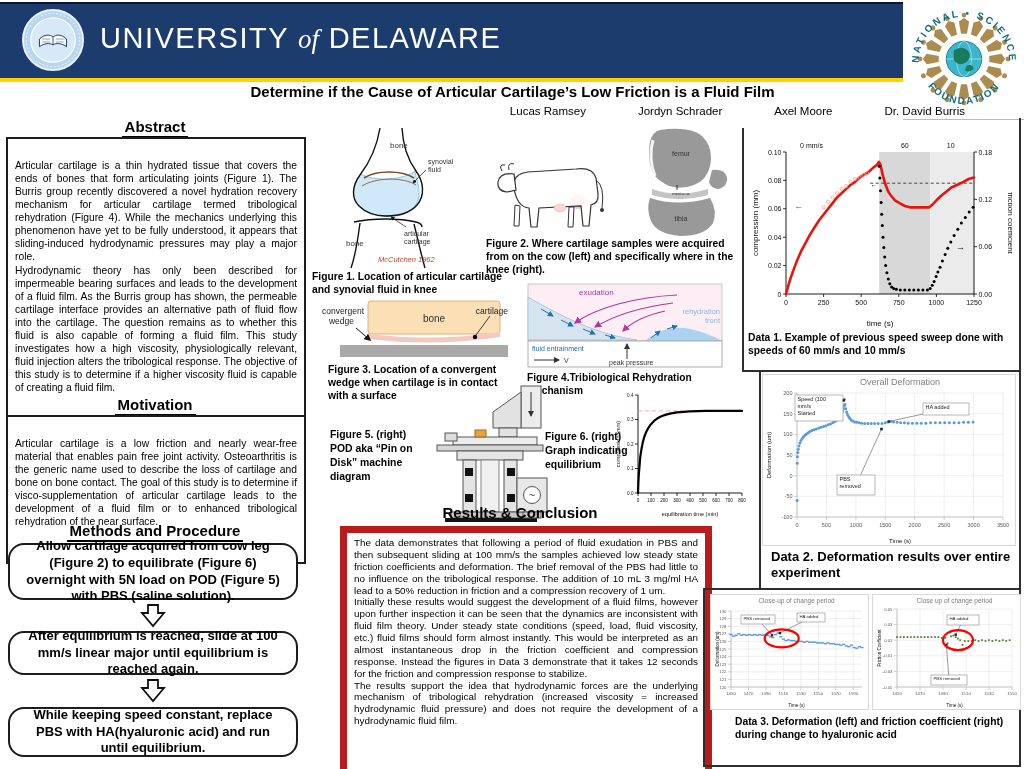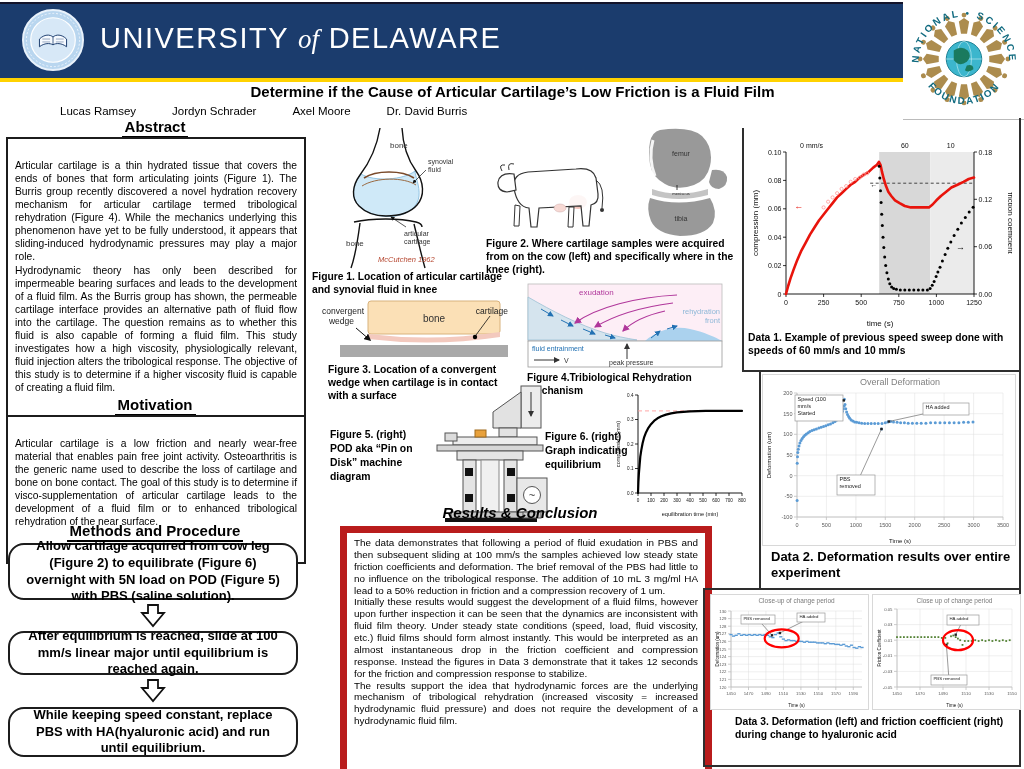--- a/index.html
+++ b/index.html
@@ -6,21 +6,21 @@
   #poster{position:relative;width:1024px;height:769px;background:#fff;overflow:hidden;
           font-family:"Liberation Sans",sans-serif;color:#000;}
   svg{font-family:"Liberation Sans",sans-serif;}
   .abs{position:absolute;}
   .topbar{position:absolute;left:0;top:2px;width:903px;height:74px;background:#1b3c6d;border-top:2px solid #14142a;}
   .goldline{position:absolute;left:0;top:78px;width:903px;height:4px;background:#ffd200;}
   .wordmark{position:absolute;left:100px;top:22px;color:#fff;font-size:29px;letter-spacing:1.5px;font-weight:500;white-space:nowrap;}
   .wordmark .of{font-family:"Liberation Serif",serif;font-style:italic;font-weight:400;font-size:27px;letter-spacing:0;}
   .nsfbox{position:absolute;left:903px;top:0;width:121px;height:119px;background:#fff;border-bottom:1px solid #bbb;}
   .title{position:absolute;left:60px;top:83px;width:905px;text-align:center;font-size:15px;font-weight:bold;}
-  .authors{position:absolute;left:60px;top:105px;width:905px;display:flex;justify-content:flex-start;gap:36px;font-size:11.5px;}
+  .authors{position:absolute;left:60px;top:105px;width:905px;display:flex;justify-content:flex-end;gap:52px;font-size:11.5px;}
   .h2{position:absolute;font-size:15px;font-weight:bold;text-align:center;}
   .h2 span{display:inline-block;border-bottom:2px solid #000;padding:0 3px 1px;}
   .tbox{position:absolute;border:2px solid #1c1c1c;padding:20px 7px;font-size:10.3px;line-height:1.27;text-align:justify;overflow:hidden;background:#fff;}
   .tbox p{margin:0;}
   .step{position:absolute;left:8px;width:290px;border:2px solid #1c1c1c;border-radius:16px;display:flex;align-items:center;justify-content:center;text-align:center;font-weight:bold;font-size:13px;padding:2px 12px;box-sizing:border-box;background:#fff;line-height:1.3;}
   .cap{position:absolute;font-weight:bold;font-size:10.3px;line-height:1.24;}
   .panel{background:#fff;border:1px solid #d8d8d8;}
   .vline,.hline{position:absolute;background:#2e2e2e;}
   .resbox{position:absolute;border:7px solid #b91c1c;padding:4px 7px;font-size:9.9px;line-height:1.2;text-align:justify;overflow:hidden;background:#fff;}
   .resbox p{margin:0;}
@@ -290,21 +290,21 @@
       <line x1="23" y1="31.5" x2="26" y2="31.5" stroke="#000" stroke-width="0.8"></line>
       <text x="21.5" y="33.2" text-anchor="end" font-size="4.6" fill="#111">0.3</text>
       <line x1="23" y1="7.0" x2="26" y2="7.0" stroke="#000" stroke-width="0.8"></line>
       <text x="21.5" y="8.7" text-anchor="end" font-size="4.6" fill="#111">0.4</text>
       <line x1="26.0" y1="22.9" x2="130.0" y2="22.9" stroke="#ff9d9d" stroke-width="0.9" stroke-dasharray="4,3"></line>
       <polyline points="26.0,105.0 26.4,94.0 26.9,85.4 27.6,76.8 28.3,68.7 29.3,62.1 30.6,55.3 32.2,49.1 34.1,44.2 36.4,39.8 39.0,36.2 42.3,32.7 45.5,30.3 49.4,28.3 54.0,26.6 59.1,25.4 65.0,24.4 71.5,23.9 78.0,23.4 85.8,23.2 93.6,22.9 104.0,22.9 117.0,22.9 130.0,22.9" fill="none" stroke="#000" stroke-width="2.2" stroke-linejoin="round" stroke-linecap="round"></polyline>
       <text x="78" y="127.5" text-anchor="middle" font-size="5.6" fill="#111">equilibration time (min)</text>
       <text x="8" y="56" transform="rotate(-90 8 56)" text-anchor="middle" font-size="5.6" fill="#111">compression (mm)</text>
     </svg>
 
-  <div class="h2" style="left:340px;top:504px;width:360px;"><span style="border-bottom:none;font-style:italic;">Results &amp; Conclusion</span></div>
+  <div class="h2" style="left:340px;top:504px;width:360px;"><span style="border-bottom:none;">Results &amp; Conclusion</span></div>
   <div class="resbox" style="left:340px;top:526px;width:344px;height:232px;">
     <p>The data demonstrates that following a period of fluid exudation in PBS and then subsequent sliding at 100 mm/s the samples achieved low steady state friction coefficients and deformation. The brief removal of the PBS had little to no influence on the tribological response. The addition of 10 mL 3 mg/ml HA lead to a 50% reduction in friction and a compression recovery of 1 um.</p>
     <p>Initially these results would suggest the development of a fluid films, however upon further inspection it can be seen that the dynamics are inconsistent with fluid film theory. Under steady state conditions (speed, load, fluid viscosity, etc.) fluid films should form almost instantly. This would be interpreted as an almost instantaneous drop in the friction coefficient and compression response. Instead the figures in Data 3 demonstrate that it takes 12 seconds for the friction and compression response to stabilize.</p>
     <p>The results support the idea that hydrodynamic forces are the underlying mechanism of tribological rehydration (increased viscosity = increased hydrodynamic fluid pressure) and does not require the development of a hydrodynamic fluid film.</p>
   </div>
 
   <div class="vline" style="left:742px;top:128px;width:1.5px;height:242px;"></div>
   <div class="hline" style="left:742px;top:370px;width:277px;height:1.5px;"></div>
   <div class="vline" style="left:759px;top:370px;width:1.5px;height:218px;"></div>
   <div class="hline" style="left:703px;top:588px;width:316px;height:1.5px;"></div>

